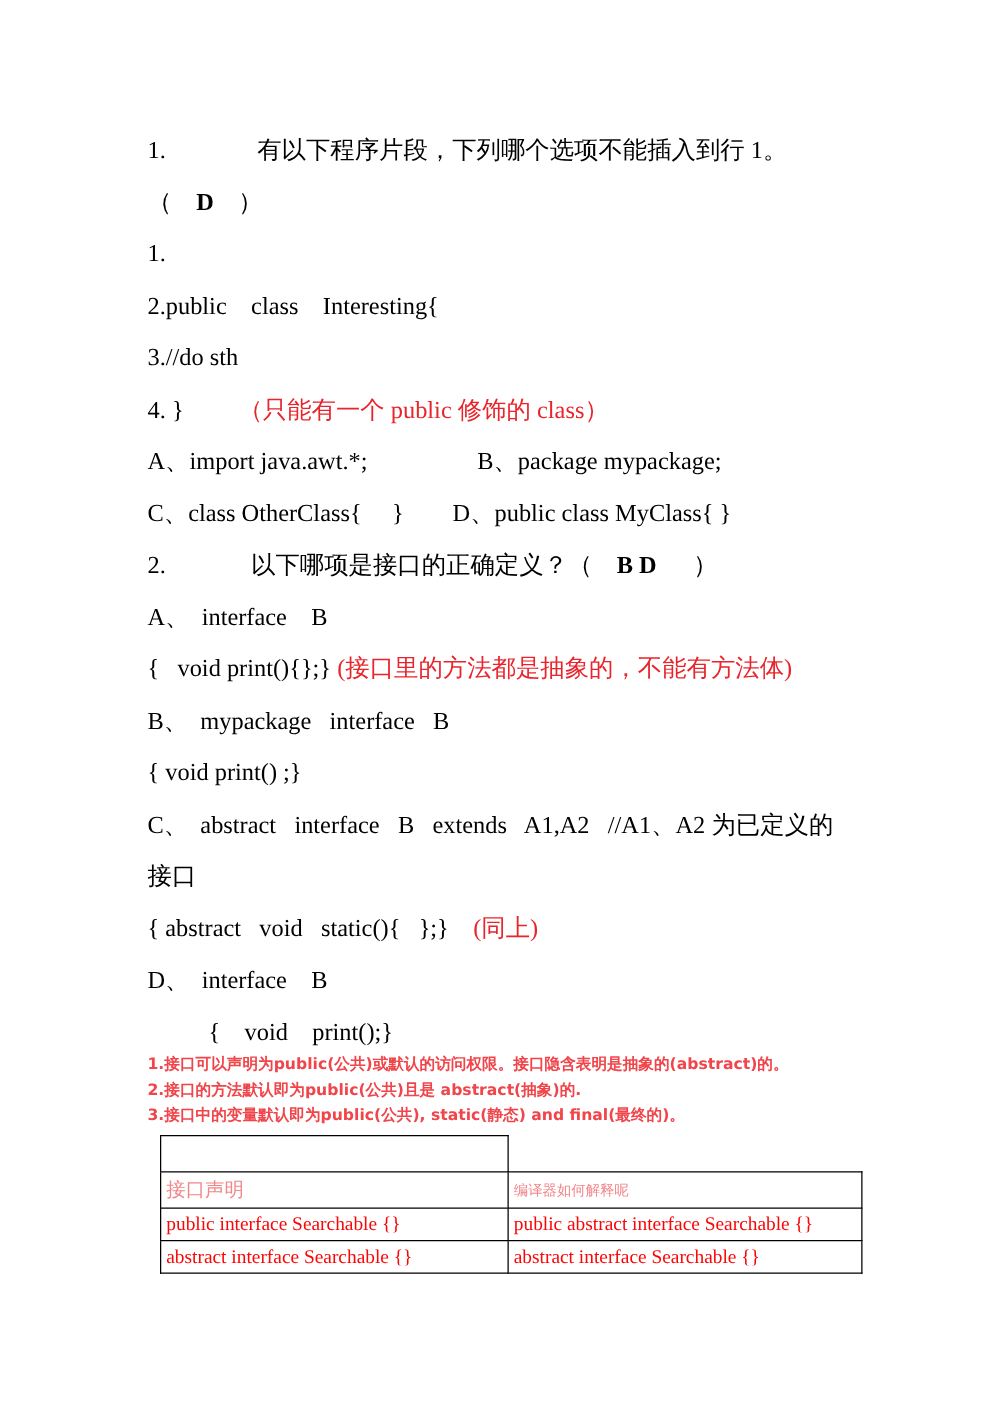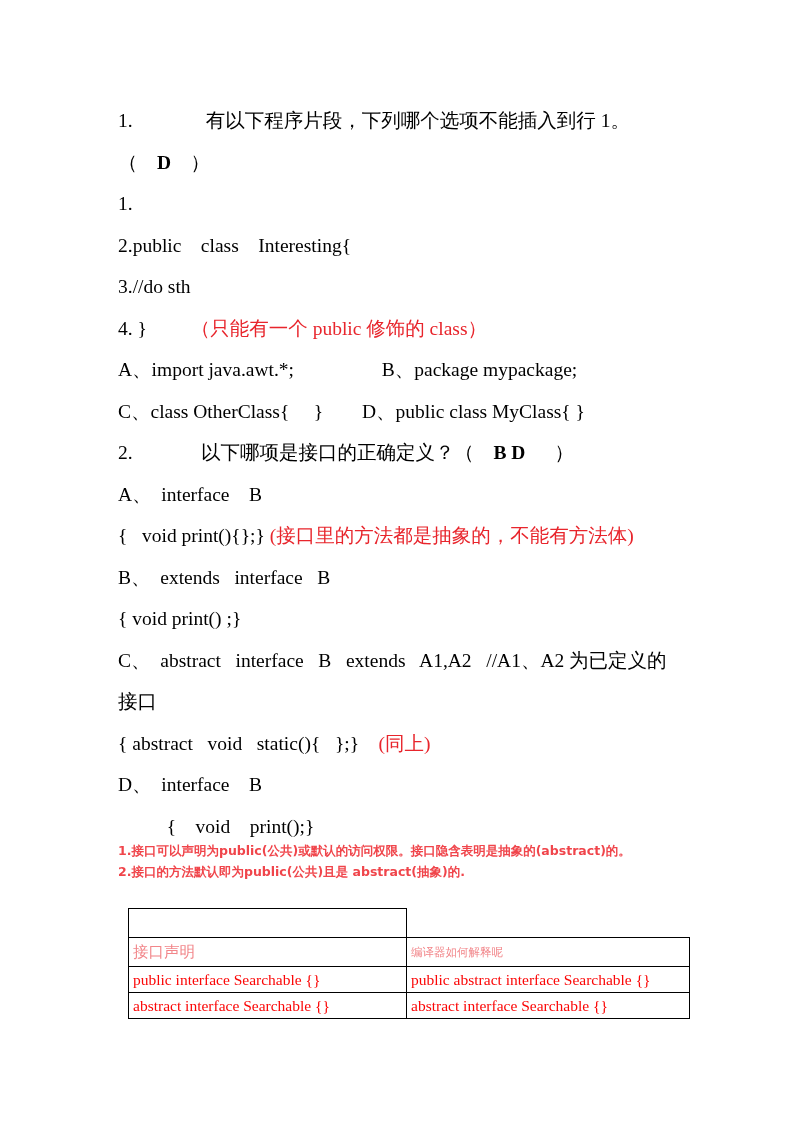--- a/index.html
+++ b/index.html
@@ -109,32 +109,33 @@
     <div class="line"><span>（    </span><span class="b">D</span><span>    ）</span></div>
     <div class="line"><span>1.</span></div>
     <div class="line"><span>2.public    class    Interesting{</span></div>
     <div class="line"><span>3.//do sth</span></div>
     <div class="line"><span>4. }</span><span class="red">         （只能有一个 public 修饰的 class）</span></div>
     <div class="line"><span>A、import java.awt.*;                  B、package mypackage;</span></div>
     <div class="line"><span>C、class OtherClass{     }        D、public class MyClass{ }</span></div>
     <div class="line"><span>2.              以下哪项是接口的正确定义？（    </span><span class="b">B D</span><span>      ）</span></div>
     <div class="line"><span>A、  interface    B</span></div>
     <div class="line"><span>{   void print(){};}</span><span class="red"> (接口里的方法都是抽象的，不能有方法体)</span></div>
-    <div class="line"><span>B、  extends   interface   B</span></div>
+    <div class="line"><span>B、  mypackage   interface   B</span></div>
     <div class="line"><span>{ void print() ;}</span></div>
     <div class="line"><span>C、  abstract   interface   B   extends   A1,A2   //A1、A2 为已定义的</span></div>
     <div class="line"><span>接口</span></div>
     <div class="line"><span>{ abstract   void   static(){   };}</span><span class="red">    (同上)</span></div>
     <div class="line"><span>D、  interface    B</span></div>
     <div class="line"><span>          {    void    print();}</span></div>
   </div>
 
   <div class="notes">
     <div class="note-line">1.接口可以声明为public(公共)或默认的访问权限。接口隐含表明是抽象的(abstract)的。</div>
     <div class="note-line">2.接口的方法默认即为public(公共)且是 abstract(抽象)的.</div>
+    <div class="note-line">3.接口中的变量默认即为public(公共), static(静态) and final(最终的)。</div>
   </div>
 
   <div class="tbl-wrap">
     <table class="info">
       <tbody>
           <tr class="r-empty">
         <td class="c1"></td>
         <td class="c2 spacer"></td>
       </tr>
       <tr class="r-head">

